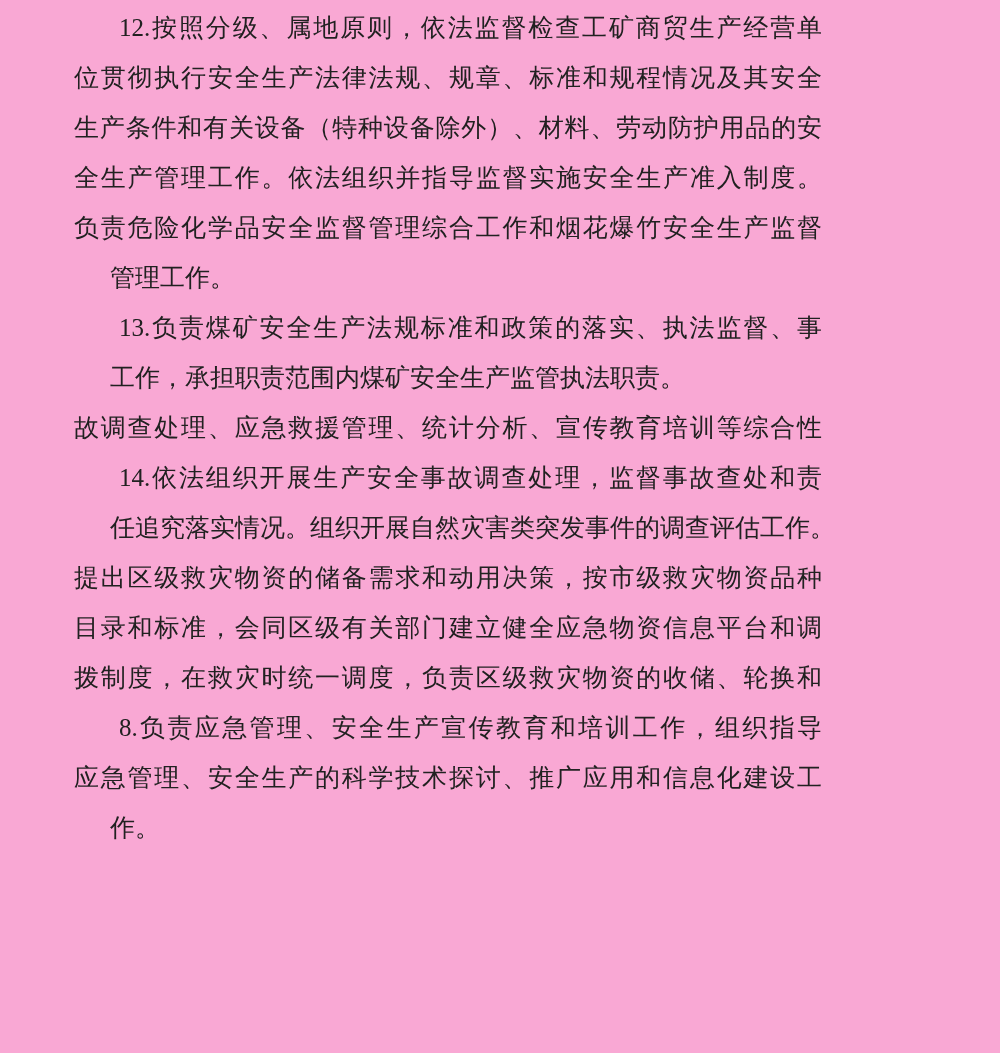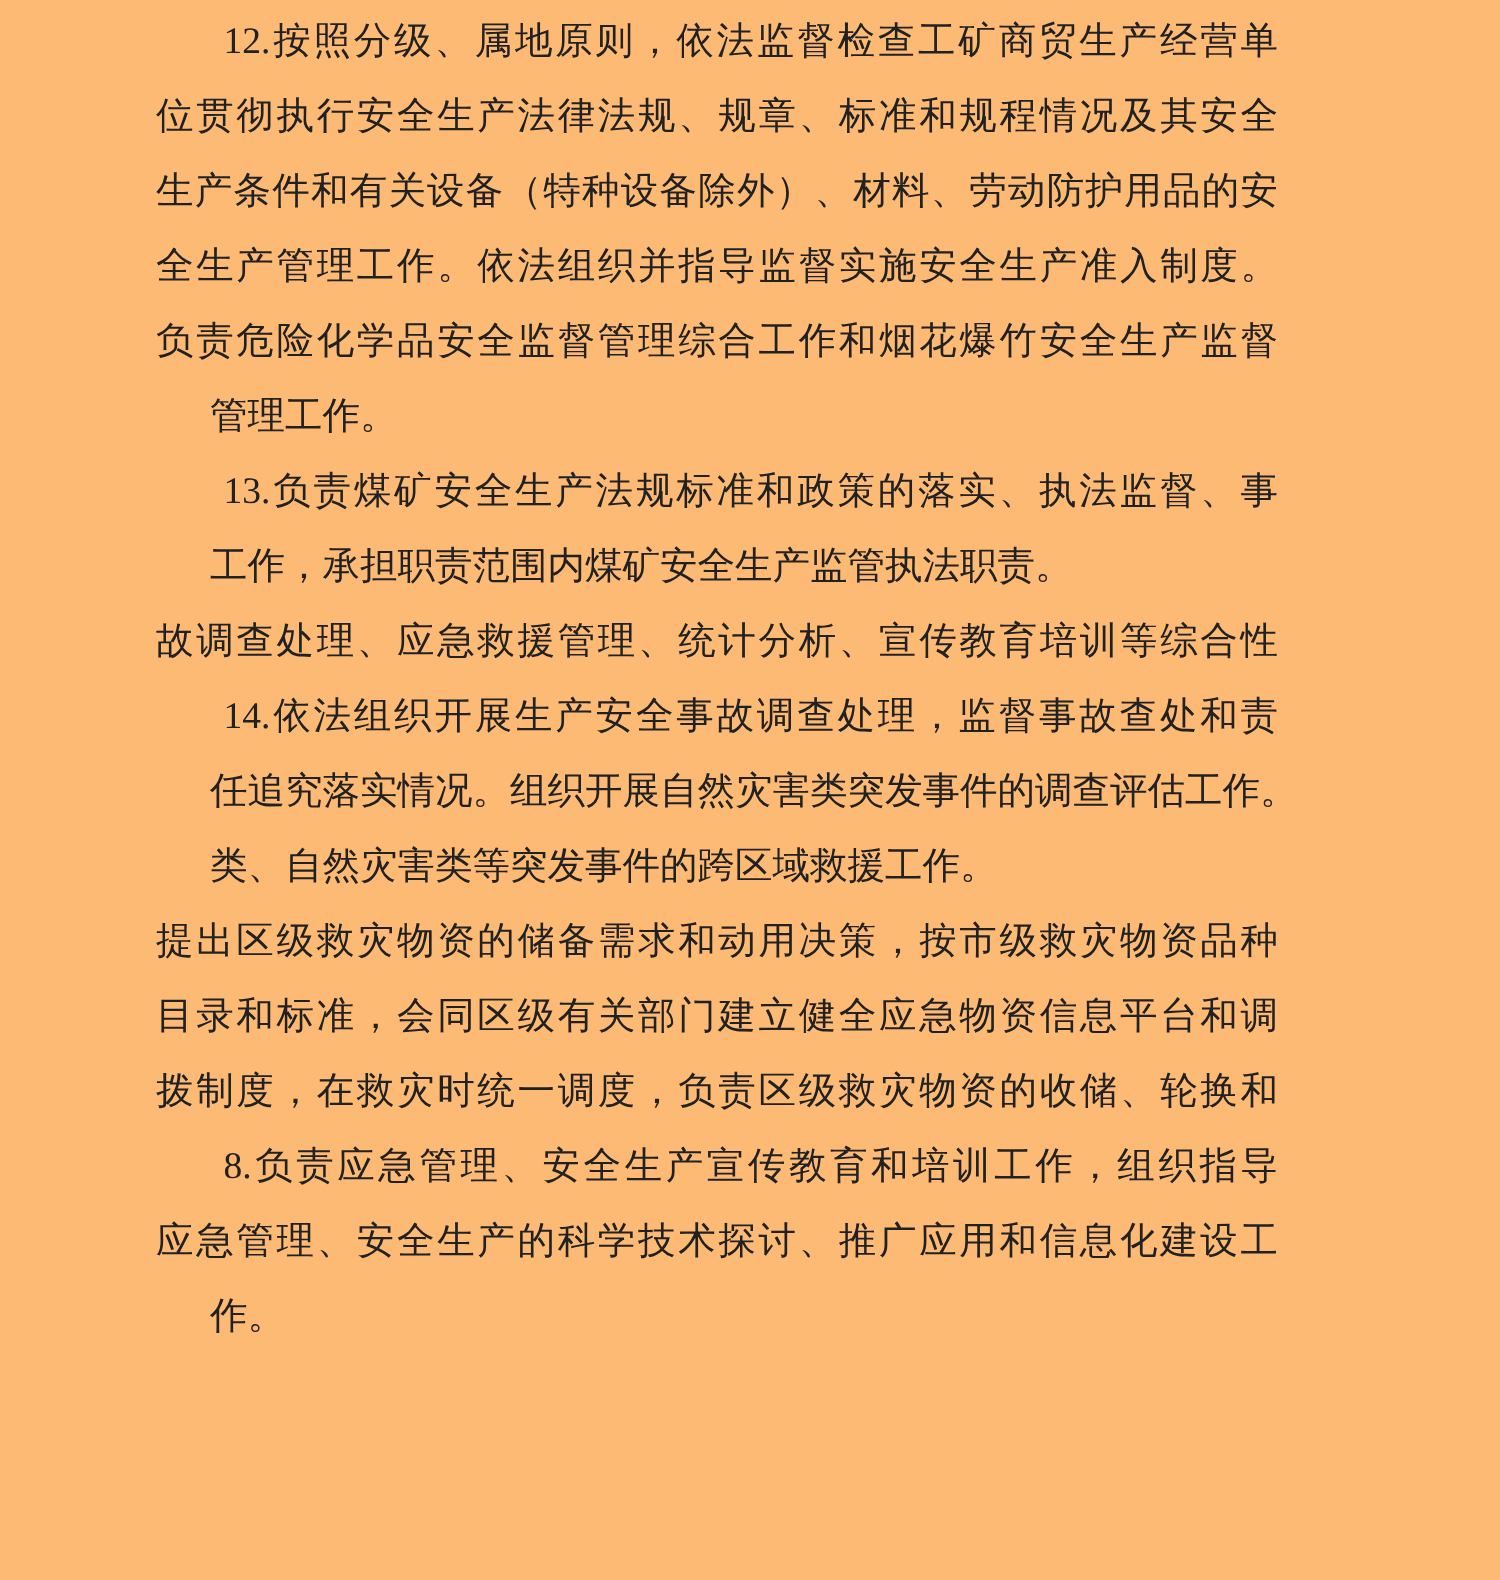--- a/index.html
+++ b/index.html
@@ -9,22 +9,22 @@
   }
   body {
     width: 1000px;
     height: 1053px;
     overflow: hidden;
   }
   .page {
     box-sizing: border-box;
     width: 1000px;
     height: 1053px;
-    padding: 3px 117px 0 104px;
-    background: #fdba74;
+    padding: 3px 117px 0 74px;
+    background: #f9a8d4;
   }
   .doc-body {
     width: 748px;
   }
   .line {
     width: 748px;
     height: 50px;
     line-height: 50px;
     font-size: 25px;
     color: #212121;
@@ -51,21 +51,20 @@
       <div class="line">位贯彻执行安全生产法律法规、规章、标准和规程情况及其安全</div>
       <div class="line">生产条件和有关设备（特种设备除外）、材料、劳动防护用品的安</div>
       <div class="line">全生产管理工作。依法组织并指导监督实施安全生产准入制度。</div>
       <div class="line">负责危险化学品安全监督管理综合工作和烟花爆竹安全生产监督</div>
       <div class="line para-last">管理工作。</div>
       <div class="line first">13.负责煤矿安全生产法规标准和政策的落实、执法监督、事</div>
       <div class="line para-last">工作，承担职责范围内煤矿安全生产监管执法职责。</div>
       <div class="line">故调查处理、应急救援管理、统计分析、宣传教育培训等综合性</div>
       <div class="line first">14.依法组织开展生产安全事故调查处理，监督事故查处和责</div>
       <div class="line para-last">任追究落实情况。组织开展自然灾害类突发事件的调查评估工作。</div>
-      <div class="line para-last">类、自然灾害类等突发事件的跨区域救援工作。</div>
       <div class="line">提出区级救灾物资的储备需求和动用决策，按市级救灾物资品种</div>
       <div class="line">目录和标准，会同区级有关部门建立健全应急物资信息平台和调</div>
       <div class="line">拨制度，在救灾时统一调度，负责区级救灾物资的收储、轮换和</div>
       <div class="line first">8.负责应急管理、安全生产宣传教育和培训工作，组织指导</div>
       <div class="line">应急管理、安全生产的科学技术探讨、推广应用和信息化建设工</div>
       <div class="line para-last">作。</div>
     </div>
 </div>
 
 </body></html>

